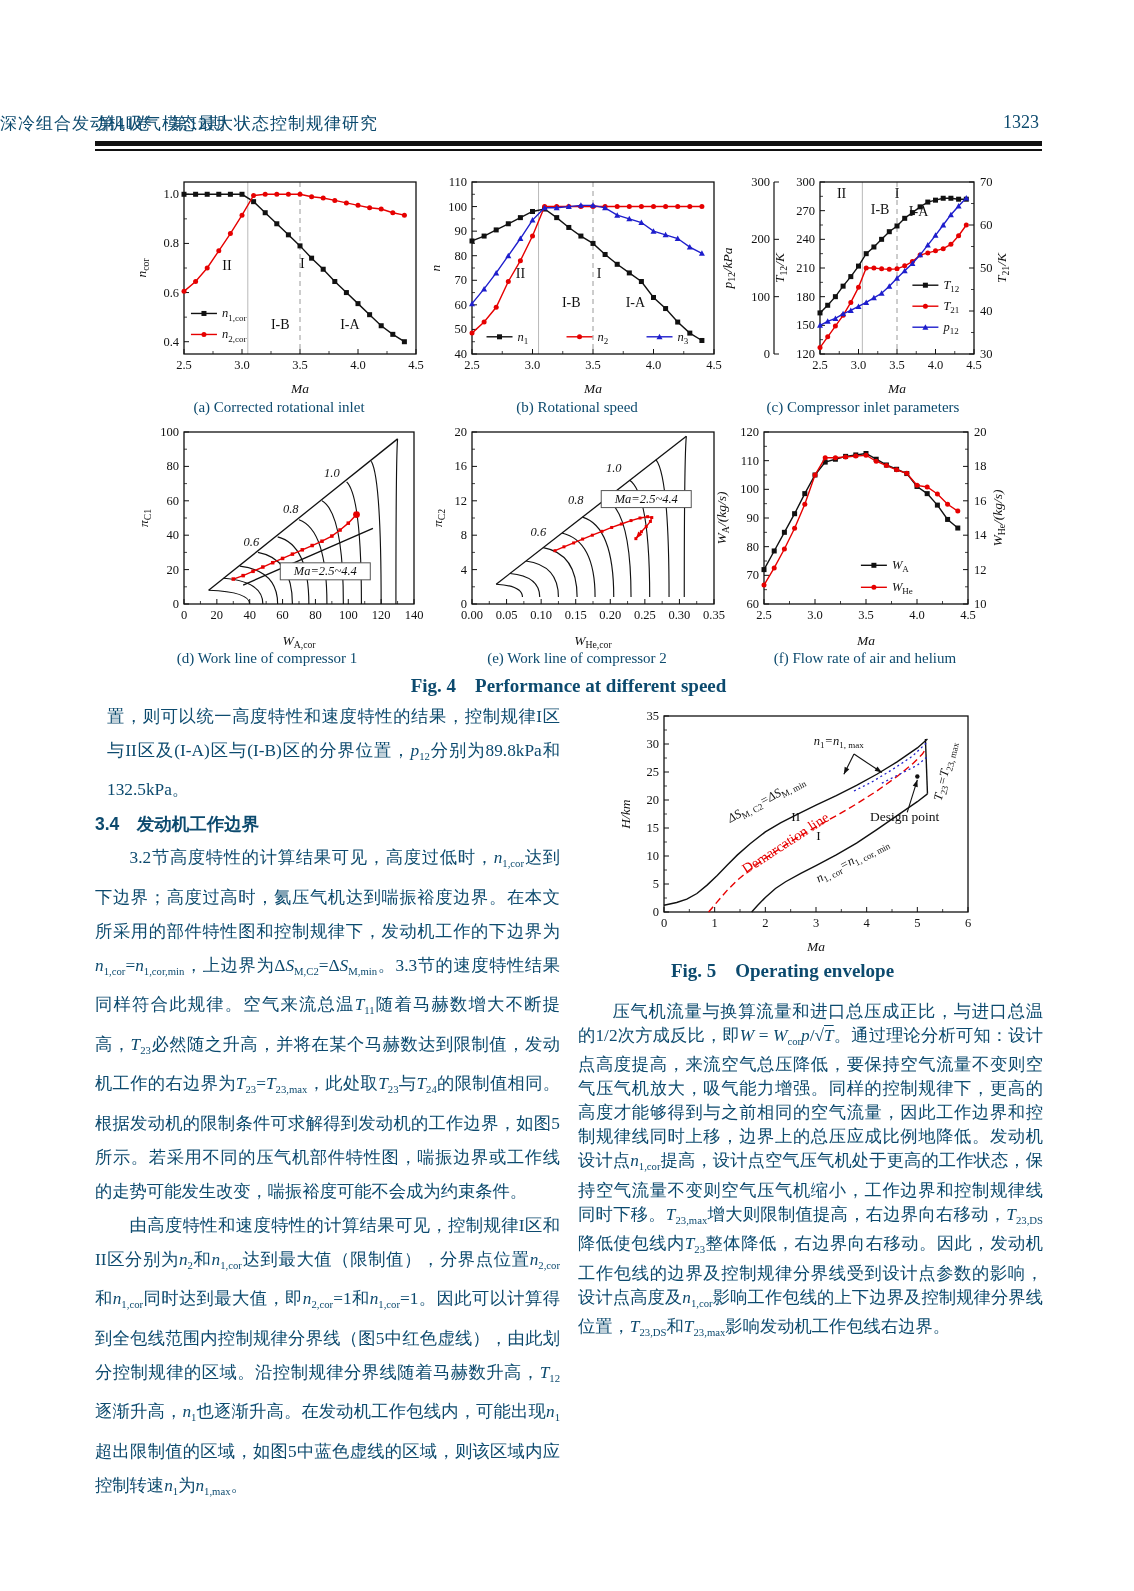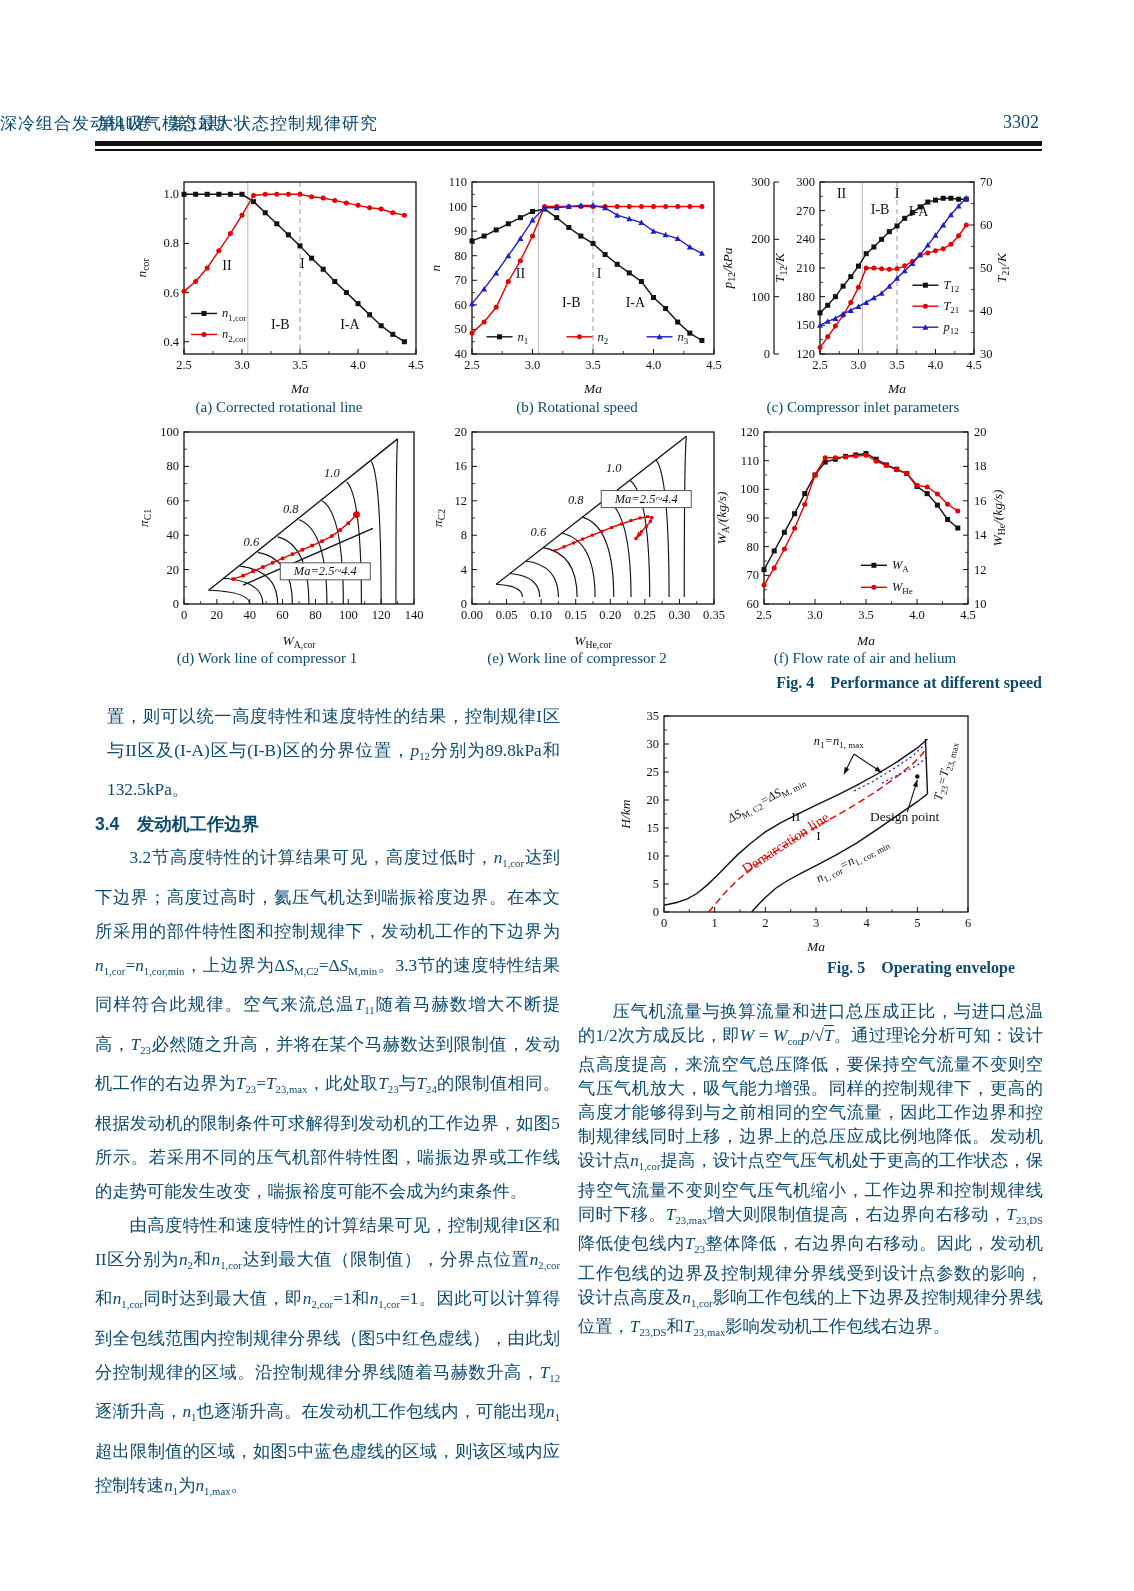--- a/index.html
+++ b/index.html
@@ -7,39 +7,39 @@
         font-family:"Liberation Serif","DejaVu Serif",serif;color:#0c4a6e;}
   .hdr{position:absolute;top:112px;font-size:17px;}
   .hdr-left{left:98px;letter-spacing:1px;}
   .hdr-title{left:0;right:0;text-align:left;letter-spacing:1px;}
   .hdr-page{right:95px;font-size:18px;}
   .rule{position:absolute;left:95px;width:947px;background:#111;}
   .rule1{top:141px;height:4.5px;}
   .rule2{top:149px;height:1.8px;}
   .chart{position:absolute;}
   .subcap{position:absolute;font-size:15px;text-align:center;}
-  .figcap{position:absolute;font-weight:bold;font-size:16px;text-align:right;}
+  .figcap{position:absolute;font-weight:bold;font-size:19px;text-align:center;}
   .col{position:absolute;width:465px;text-align:justify;font-size:17.3px;}
   .col-left{left:95px;top:700px;line-height:34px;}
   .col-right{left:578px;top:1000px;line-height:24px;}
   .col p{margin:0;text-indent:2em;}
   .col p.ni{text-indent:0;margin-left:12px;}
   .col h4{margin:0;font-family:Liberation Sans, sans-serif;font-weight:700;font-size:17.5px;}
   sub{font-size:0.62em;}
   i{font-style:italic;}
   .sqrt{text-decoration:overline;}
 </style>
 </head>
 <body>
 
 <div class="page">
 
   <div class="hdr hdr-left">第41卷　第12期</div>
   <div class="hdr hdr-title">深冷组合发动机吸气模态最大状态控制规律研究</div>
-  <div class="hdr hdr-page">3302</div>
+  <div class="hdr hdr-page">1323</div>
   <div class="rule rule1"></div>
   <div class="rule rule2"></div>
 
   <svg class="chart" style="left:128px;top:170px" width="302" height="228" viewBox="0 0 302 228">
       <line x1="119.79999999999998" x2="119.79999999999998" y1="12" y2="184" stroke="#b9b9b9" stroke-width="1"></line>
       <line x1="172" x2="172" y1="12" y2="184" stroke="#9a9a9a" stroke-width="1" stroke-dasharray="5,4"></line>
       <rect x="56" y="12" width="232" height="172" fill="none" stroke="#111" stroke-width="1.3"></rect>
       <line x1="56" x2="56" y1="184" y2="179" stroke="#111" stroke-width="1"></line>
       <text x="56" y="199" fill="#111" font-size="12.5" text-anchor="middle" font-family="&quot;Liberation Serif&quot;,&quot;DejaVu Serif&quot;,serif"><tspan>2.5</tspan></text>
       <line x1="114" x2="114" y1="184" y2="179" stroke="#111" stroke-width="1"></line>
@@ -375,21 +375,21 @@
       <circle cx="217.40000000000003" cy="136.2" r="2.5" fill="#e60000"></circle>
       <text x="235.40000000000003" y="140.2" fill="#111" font-size="12.5" text-anchor="start" font-family="&quot;Liberation Serif&quot;,&quot;DejaVu Serif&quot;,serif"><tspan font-style="italic">T</tspan><tspan font-size="9" dy="3.125">21</tspan></text>
       <line x1="204.40000000000003" x2="230.40000000000003" y1="157.2" y2="157.2" stroke="#1e1ecc" stroke-width="1.4"></line>
       <path d="M217.40000000000003 154.2L214.40000000000003 159.7L220.40000000000003 159.7Z" fill="#1e1ecc"></path>
       <text x="235.40000000000003" y="161.2" fill="#111" font-size="12.5" text-anchor="start" font-family="&quot;Liberation Serif&quot;,&quot;DejaVu Serif&quot;,serif"><tspan font-style="italic">p</tspan><tspan font-size="9" dy="3.125">12</tspan></text>
       <text x="133.55999999999997" y="28.24444444444444" fill="#111" font-size="14" text-anchor="middle" font-family="&quot;Liberation Serif&quot;,&quot;DejaVu Serif&quot;,serif"><tspan>II</tspan></text>
       <text x="189" y="28.24444444444444" fill="#111" font-size="14" text-anchor="middle" font-family="&quot;Liberation Serif&quot;,&quot;DejaVu Serif&quot;,serif"><tspan>I</tspan></text>
       <text x="172.06" y="44.48888888888888" fill="#111" font-size="14" text-anchor="middle" font-family="&quot;Liberation Serif&quot;,&quot;DejaVu Serif&quot;,serif"><tspan>I-B</tspan></text>
       <text x="210.56" y="46.400000000000006" fill="#111" font-size="14" text-anchor="middle" font-family="&quot;Liberation Serif&quot;,&quot;DejaVu Serif&quot;,serif"><tspan>I-A</tspan></text>
     </svg>
-  <div class="subcap" style="left:128px;top:399px;width:302px">(a) Corrected rotational line</div>
+  <div class="subcap" style="left:128px;top:399px;width:302px">(a) Corrected rotational inlet</div>
   <div class="subcap" style="left:426px;top:399px;width:302px">(b) Rotational speed</div>
   <div class="subcap" style="left:708px;top:399px;width:310px">(c) Compressor inlet parameters</div>
 
   <svg class="chart" style="left:128px;top:420px" width="302" height="230" viewBox="0 0 302 230">
       <rect x="56" y="12" width="230" height="172" fill="none" stroke="#111" stroke-width="1.3"></rect>
       <line x1="56" x2="56" y1="184" y2="179" stroke="#111" stroke-width="1"></line>
       <text x="56" y="199" fill="#111" font-size="12.5" text-anchor="middle" font-family="&quot;Liberation Serif&quot;,&quot;DejaVu Serif&quot;,serif"><tspan>0</tspan></text>
       <line x1="88.85714285714286" x2="88.85714285714286" y1="184" y2="179" stroke="#111" stroke-width="1"></line>
       <text x="88.85714285714286" y="199" fill="#111" font-size="12.5" text-anchor="middle" font-family="&quot;Liberation Serif&quot;,&quot;DejaVu Serif&quot;,serif"><tspan>20</tspan></text>
       <line x1="121.71428571428571" x2="121.71428571428571" y1="184" y2="179" stroke="#111" stroke-width="1"></line>

